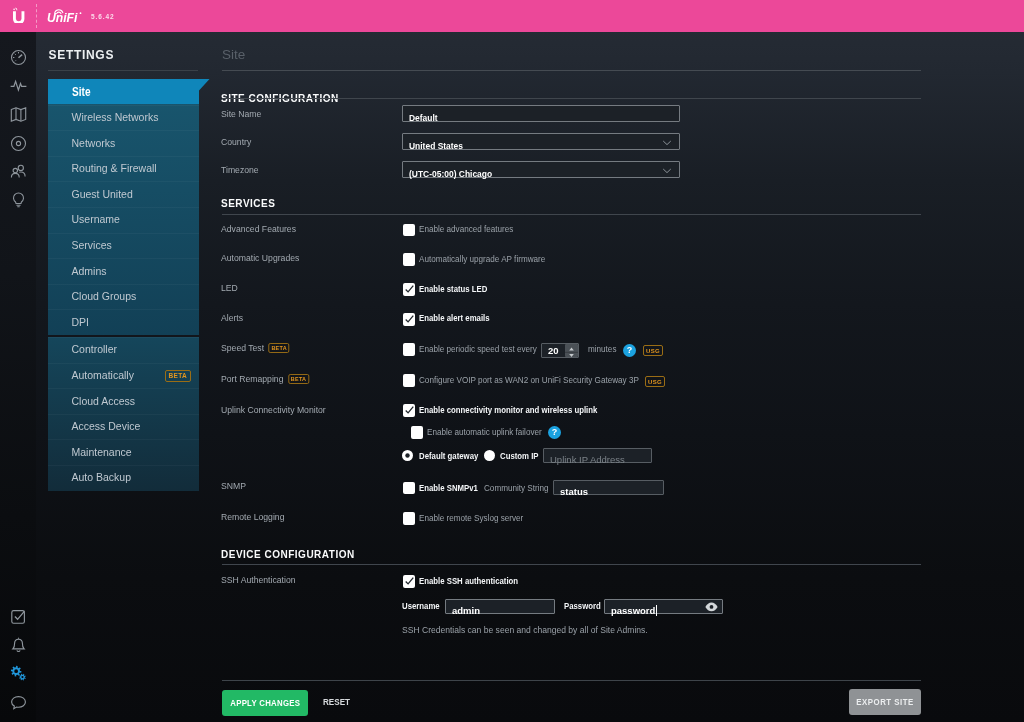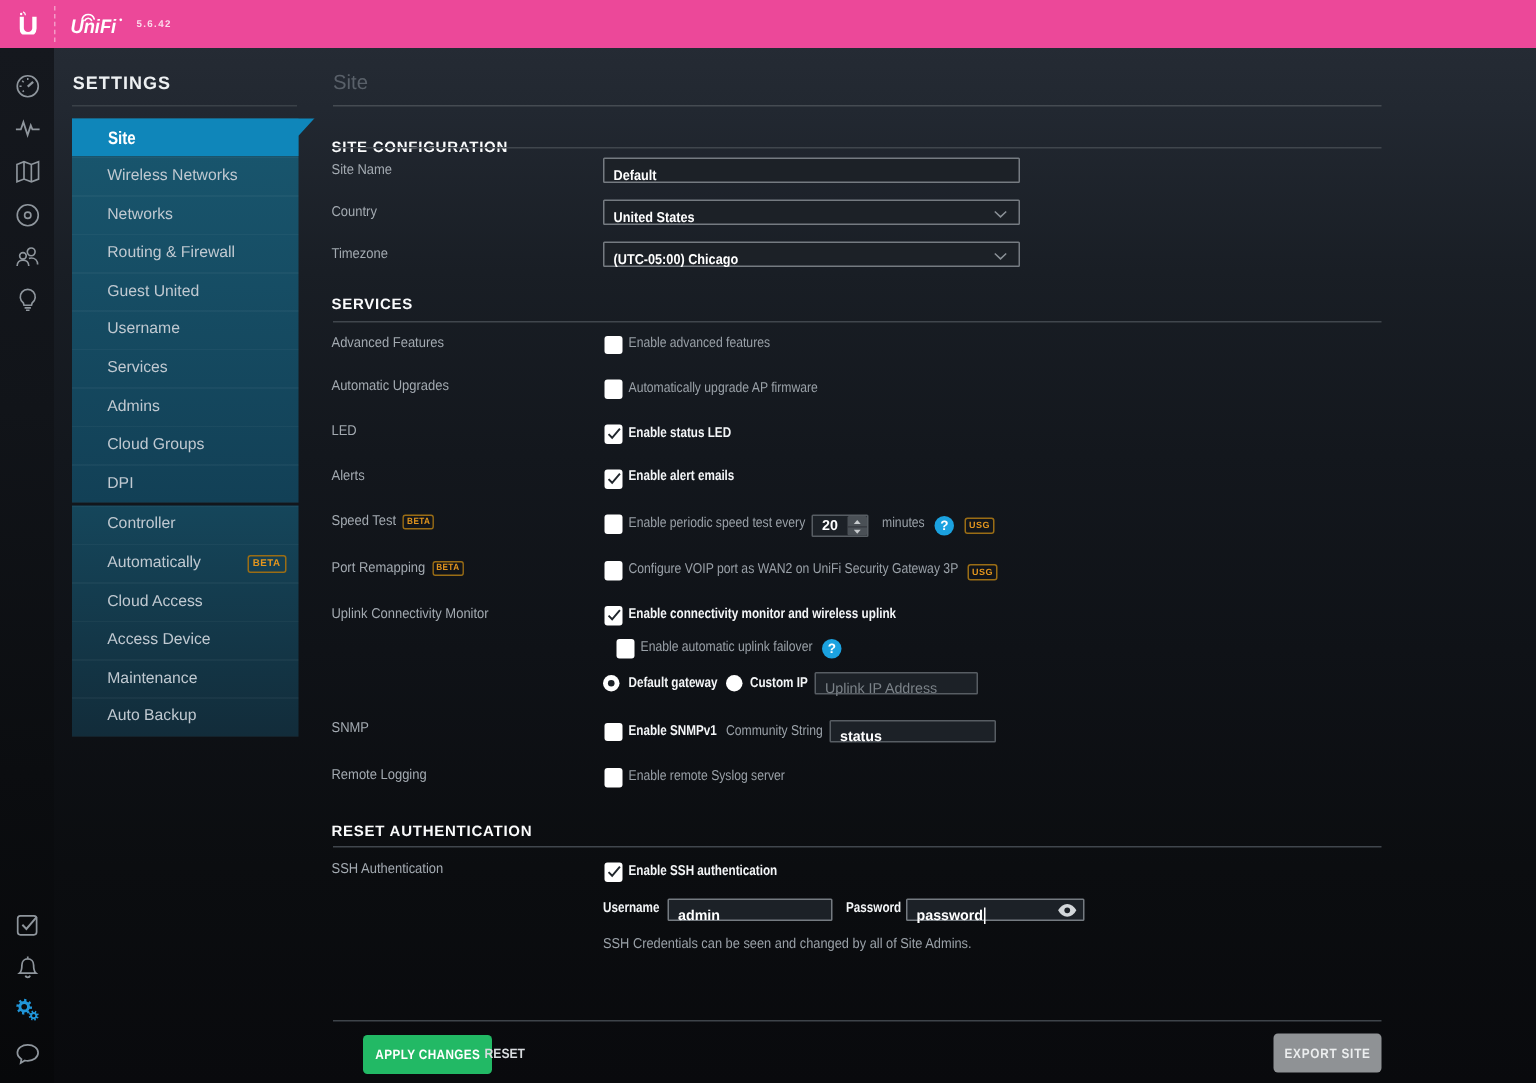--- a/index.html
+++ b/index.html
@@ -244,36 +244,36 @@
 <div class="lbl" style="top:478.5px">SNMP</div>
 <div class="cb" style="left:402.5px;top:481.5px"></div>
 <div class="txtw" style="left:419px;top:480.5px">Enable SNMPv1</div>
 <div class="txt" style="left:483.5px;top:480.5px">Community String</div>
 <div class="inp dim sm" style="left:553px;top:479.5px;width:111px;">status</div>
 
 <div class="lbl" style="top:509.5px">Remote Logging</div>
 <div class="cb" style="left:402.5px;top:512px"></div>
 <div class="txt" style="left:419px;top:510.5px">Enable remote Syslog server</div>
 
-<div class="hdr" style="top:548px">RESET AUTHENTICATION</div>
+<div class="hdr" style="top:548px">DEVICE CONFIGURATION</div>
 <div class="rule" style="top:564px"></div>
 <div class="lbl" style="top:573px">SSH Authentication</div>
 <div class="cb" style="left:402.5px;top:575px">
     <svg width="12.5" height="12.5" viewBox="0 0 13 13">
       <path fill="none" stroke="#20262c" stroke-width="1.35" d="M2.8,6.7 L5.3,9.2 10.7,2.8"></path>
     </svg>
   </div>
 <div class="txtw" style="left:419px;top:573.5px">Enable SSH authentication</div>
 
 <div class="txtw" style="left:402px;top:599px">Username</div>
 <div class="inp sm" style="left:445px;top:599px;width:110px;">admin</div>
 <div class="txtw" style="left:564px;top:599px">Password</div>
 <div class="inp sm" style="left:604px;top:599px;width:119px;">password<span style="border-left:1px solid #fff;margin-left:1px;"></span></div>
 <svg class="abs" style="left:705px;top:601.5px" width="13" height="10" viewBox="0 0 13 10">
     <path fill="#d3d7da" d="M6.5,0.6 C9,0.6 11.1,2.2 12.6,4.9 C11.1,7.6 9,9.2 6.5,9.2 C4,9.2 1.9,7.6 0.4,4.9 C1.9,2.2 4,0.6 6.5,0.6 Z"></path>
     <circle cx="6.5" cy="4.9" r="1.9" fill="#1c2127"></circle>
   </svg>
 <div class="txt" style="left:402px;top:622.5px;transform:scaleX(.9);">SSH Credentials can be seen and changed by all of Site Admins.</div>
 
 <div class="rule" style="top:680px;border-top-color:#3e444a;"></div>
-<div class="abs" style="left:221.5px;top:689.5px;width:86.5px;height:26px;background:#22b965;border-radius:3px;color:#fff;font-size:9px;font-weight:700;letter-spacing:.3px;text-align:center;line-height:26px;margin-left:20px;"><span style="display:inline-block;transform:scaleX(.87);transform-origin:center;">APPLY CHANGES</span></div>
+<div class="abs" style="left:221.5px;top:689.5px;width:86.5px;height:26px;background:#22b965;border-radius:3px;color:#fff;font-size:9px;font-weight:700;letter-spacing:.3px;text-align:center;line-height:26px;"><span style="display:inline-block;transform:scaleX(.87);transform-origin:center;">APPLY CHANGES</span></div>
 <div class="abs" style="left:323px;top:697px;font-size:9px;font-weight:700;color:#d8dbde;transform:scaleX(.9);transform-origin:left top;">RESET</div>
 <div class="abs" style="left:849px;top:689px;width:72px;height:26px;background:#8f9295;border-radius:3px;color:#eceeef;font-size:9px;font-weight:700;letter-spacing:.6px;text-align:center;line-height:26px;"><span style="display:inline-block;transform:scaleX(.87);transform-origin:center;">EXPORT SITE</span></div>
 
 </body></html>

